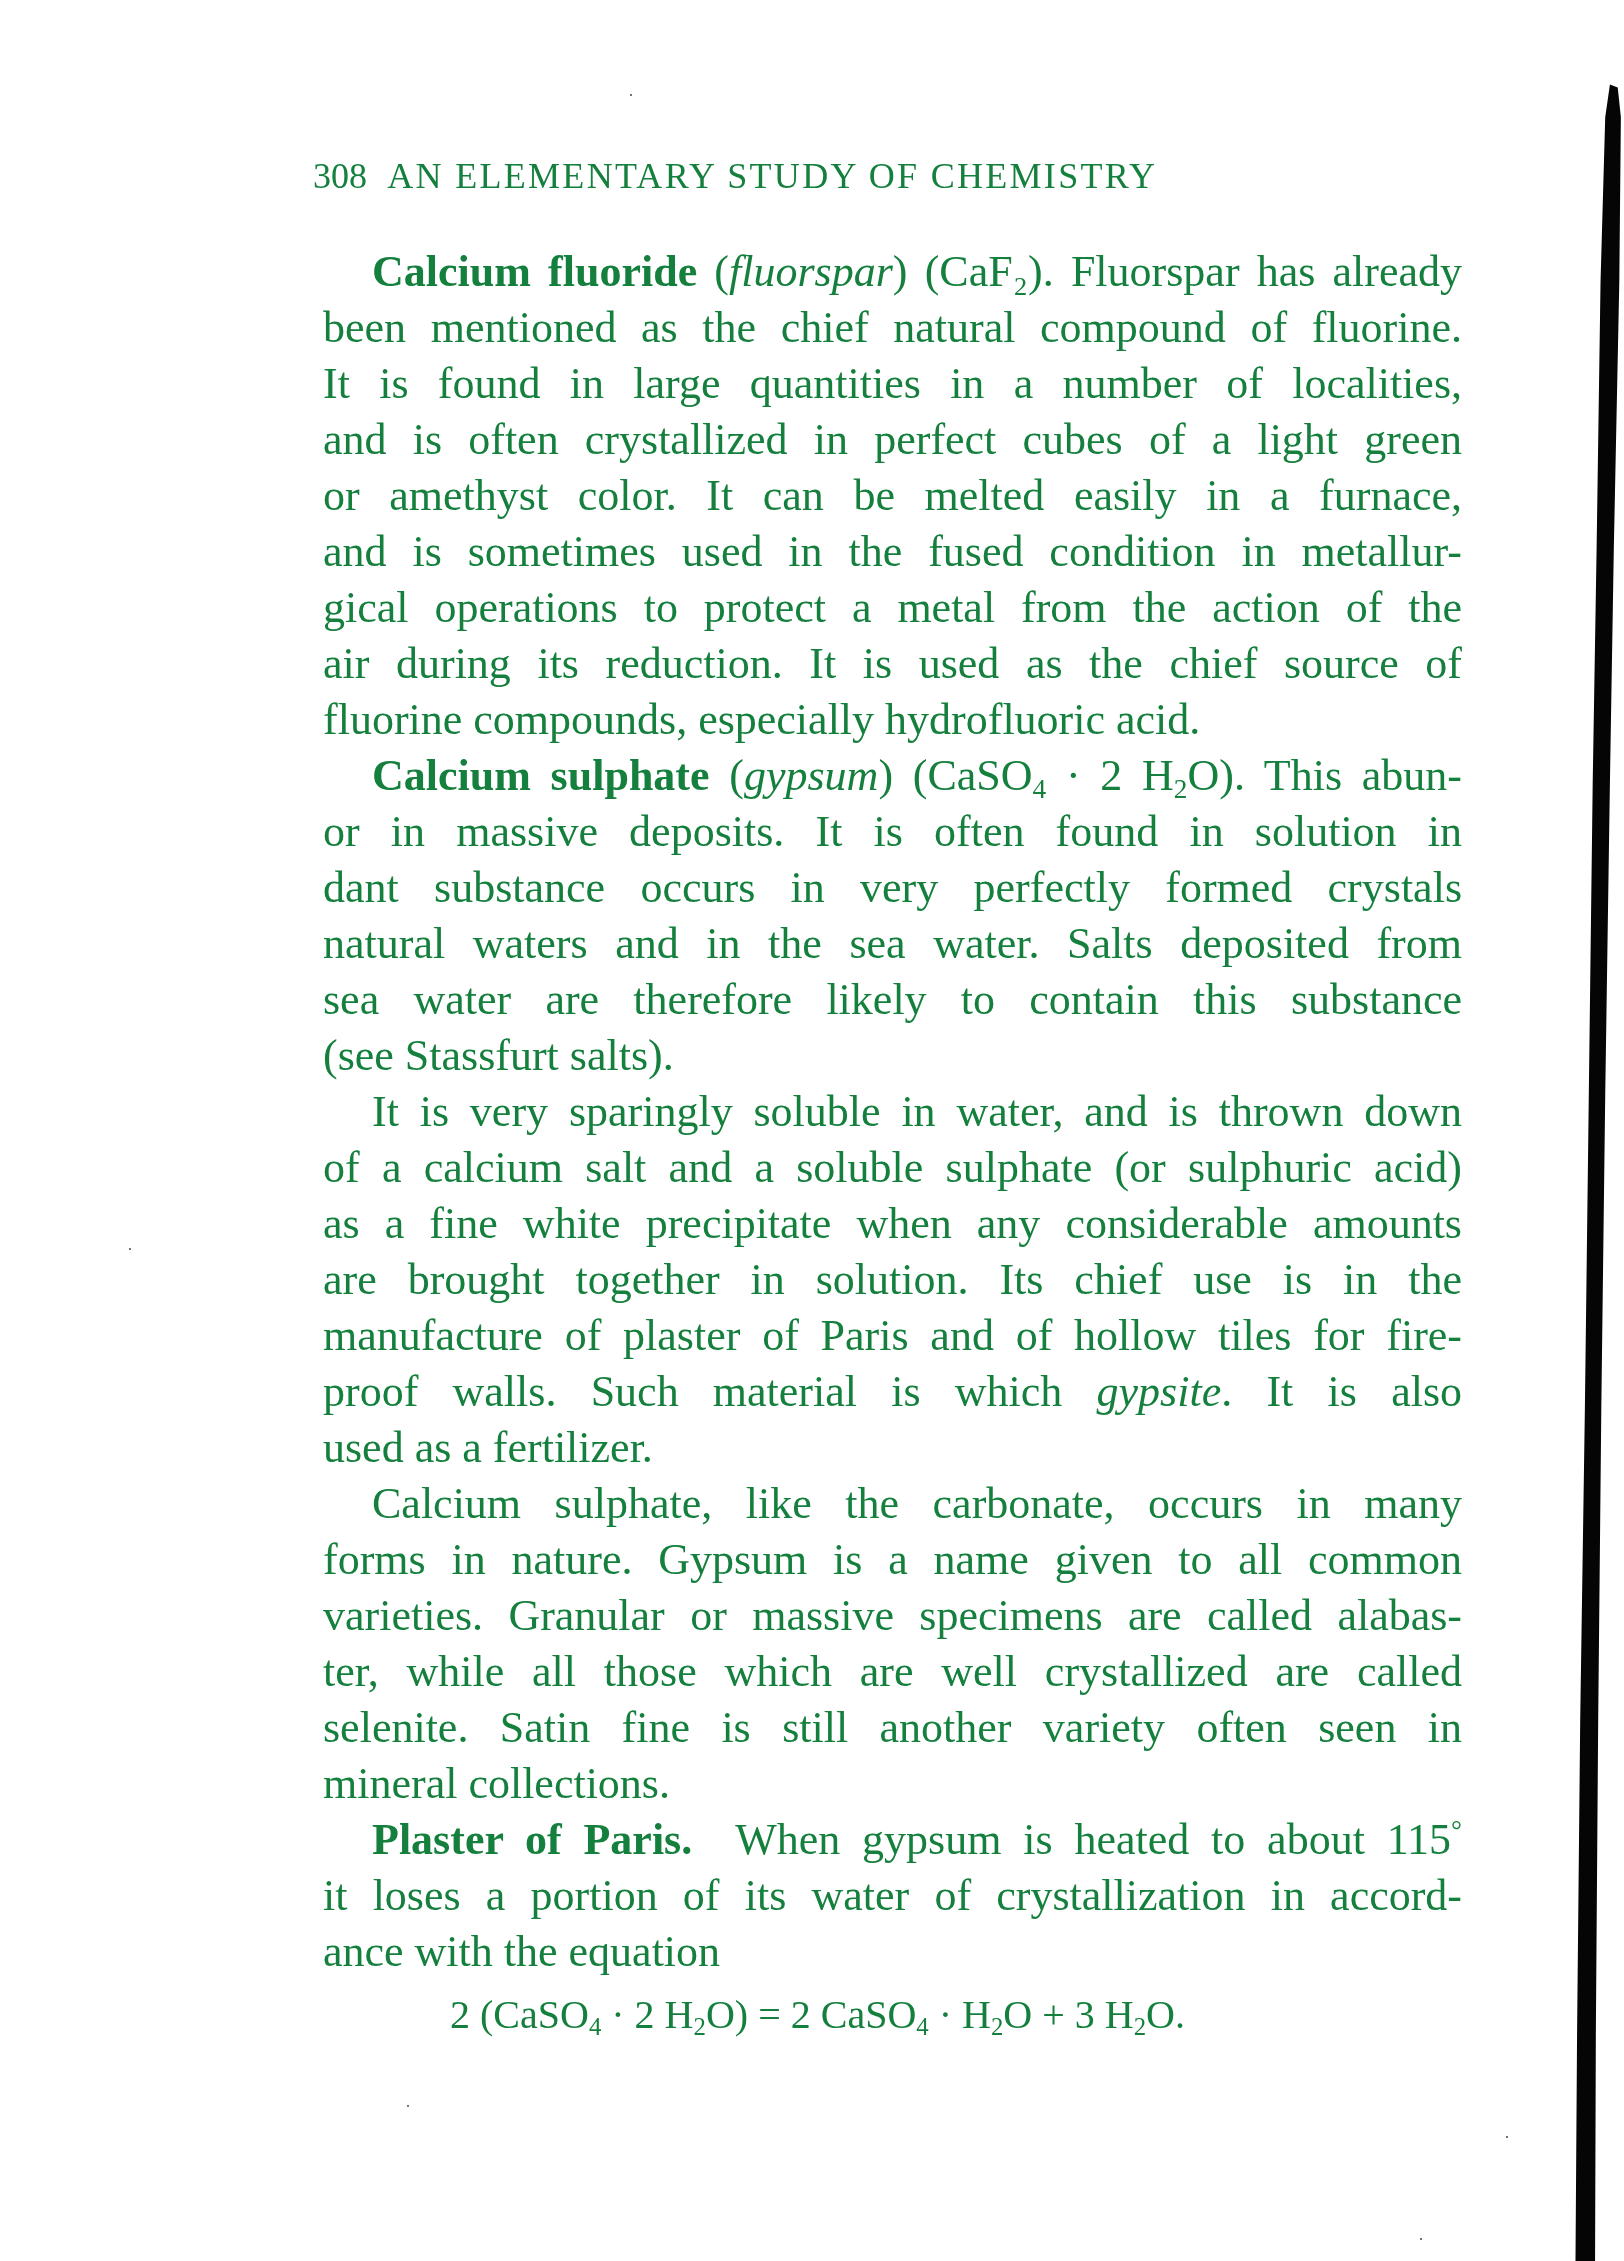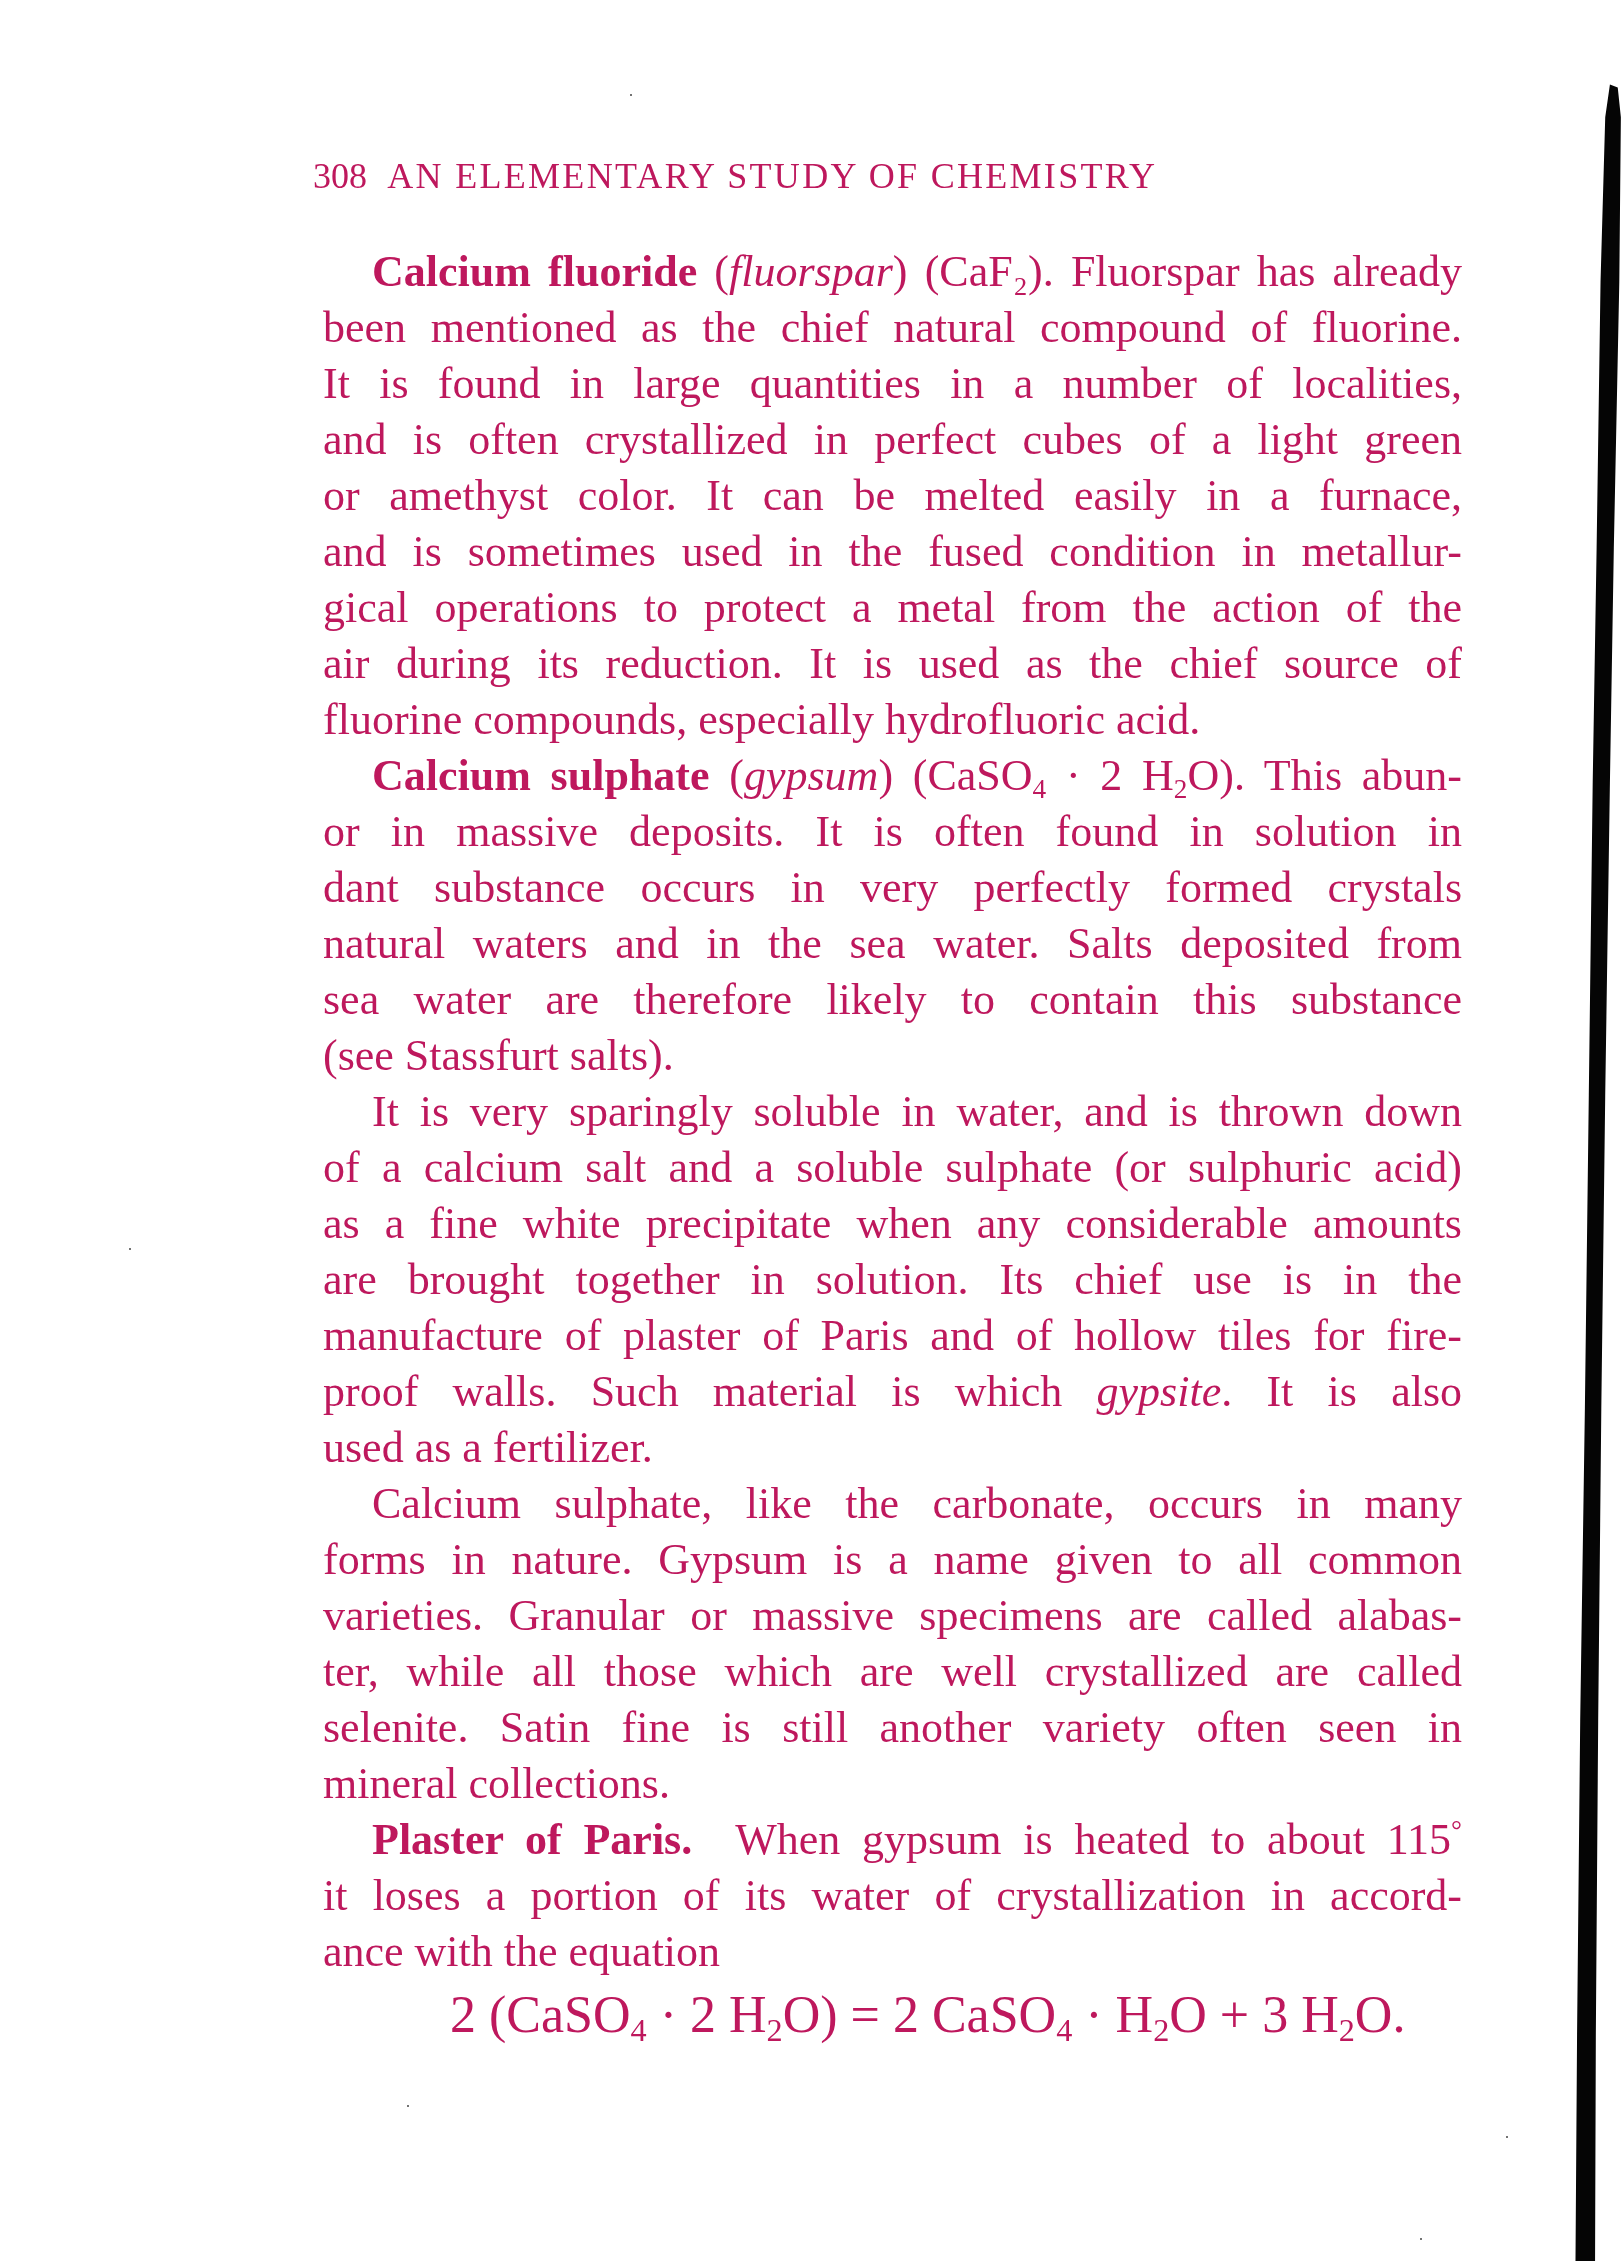--- a/index.html
+++ b/index.html
@@ -1,19 +1,19 @@
 <!DOCTYPE html>
 <html style="font-size:12.5px"><head>
 <meta charset="utf-8">
 <style>
   html, body { margin: 0; padding: 0; background: #ffffff; }
   body { width: 1624px; height: 2261px; position: relative; overflow: hidden; }
   .page {
     position: absolute; left: 0; top: 0; width: 1624px; height: 2190px;
-    background: #ffffff; color: #be185d;
+    background: #ffffff; color: #15803d;
     font-family: "Liberation Serif", "DejaVu Serif", serif;
   }
   .running-head {
     position: absolute; left: 313px; top: 153px; width: 1033px;
     font-size: 36px; line-height: 47px; letter-spacing: 2.3px; white-space: nowrap;
   }
   .running-head .page-no { margin-right: 20.3px; letter-spacing: 0; }
   .body-text {
     position: absolute; left: 323px; top: 244px; width: 1139px;
     font-size: 44px; line-height: 56px;
@@ -21,21 +21,21 @@
   .para { margin: 0; text-align: justify; text-align-last: left; }
   .line { display: block; text-align: justify; text-align-last: justify; white-space: nowrap; height: 56px; }
   .line.last { text-align-last: left; }
   .line.indent { padding-left: 49px; }
   .bold { font-weight: bold; font-family: "Liberation Serif", "DejaVu Serif", serif; }
   .ital { font-style: italic; }
   sub { font-size: 0.62em; vertical-align: -0.28em; line-height: 0; }
   sup { font-size: 0.62em; vertical-align: 0.55em; line-height: 0; }
   .equation {
     position: absolute; left: 450px; top: 1987px; width: 876px;
-    font-size: 52px; line-height: 56px; white-space: nowrap; text-align: left;
+    font-size: 40px; line-height: 56px; white-space: nowrap; text-align: left;
   }
   .binding-edge {
     position: absolute; top: 0; left: 0; width: 1624px; height: 2261px; pointer-events: none;
   }
   .speck { position: absolute; width: 2.3px; height: 2.3px; background: #444; border-radius: 50%; }
 </style>
 </head>
 <body>
 
 <div class="page">

